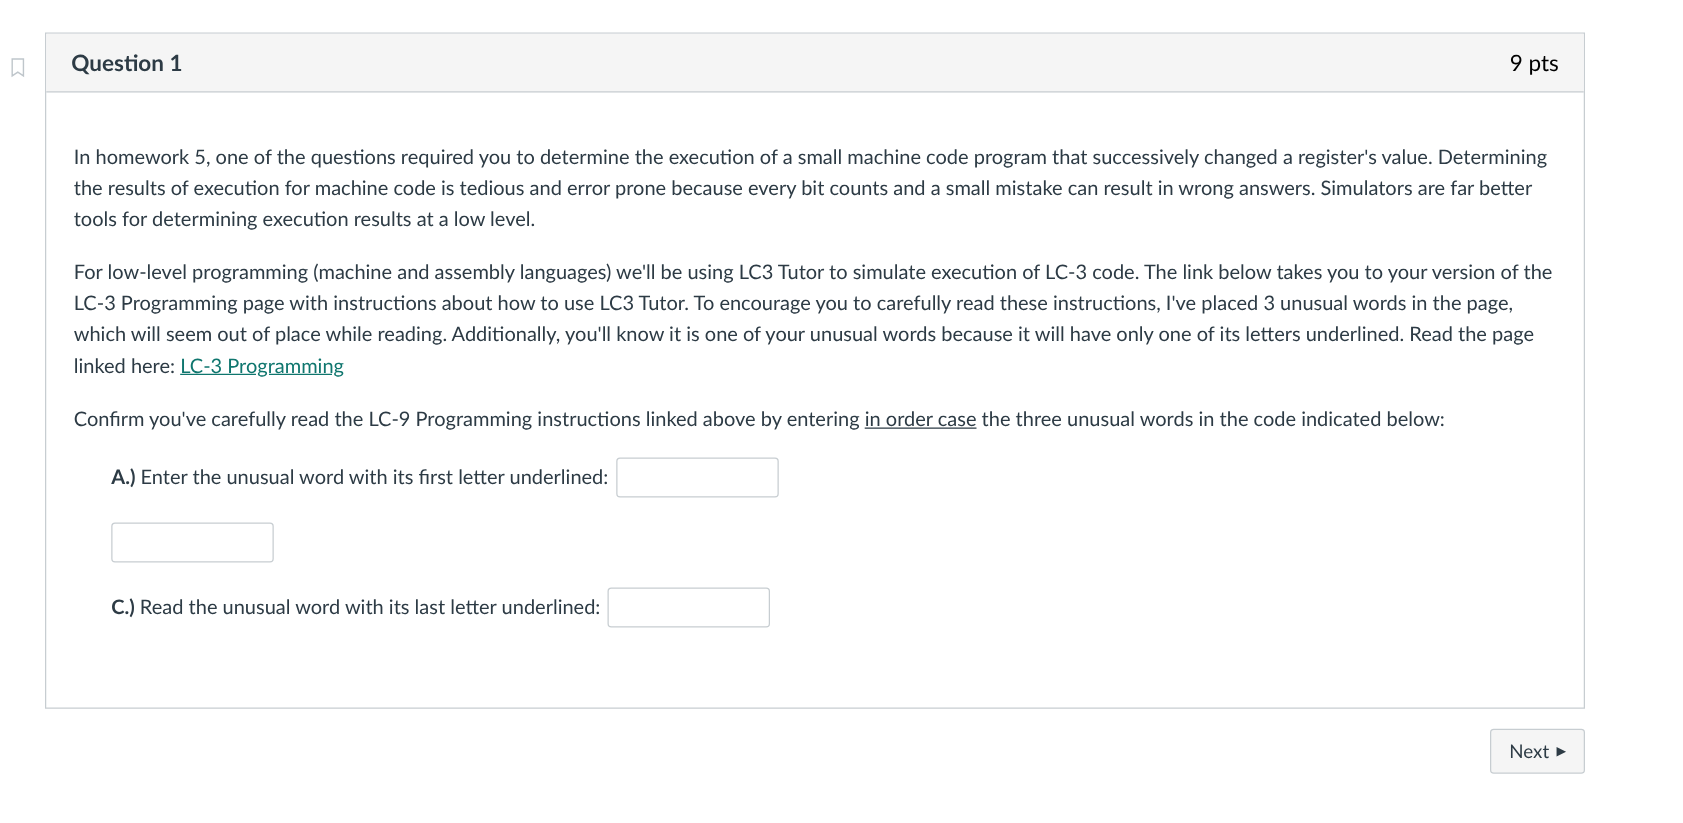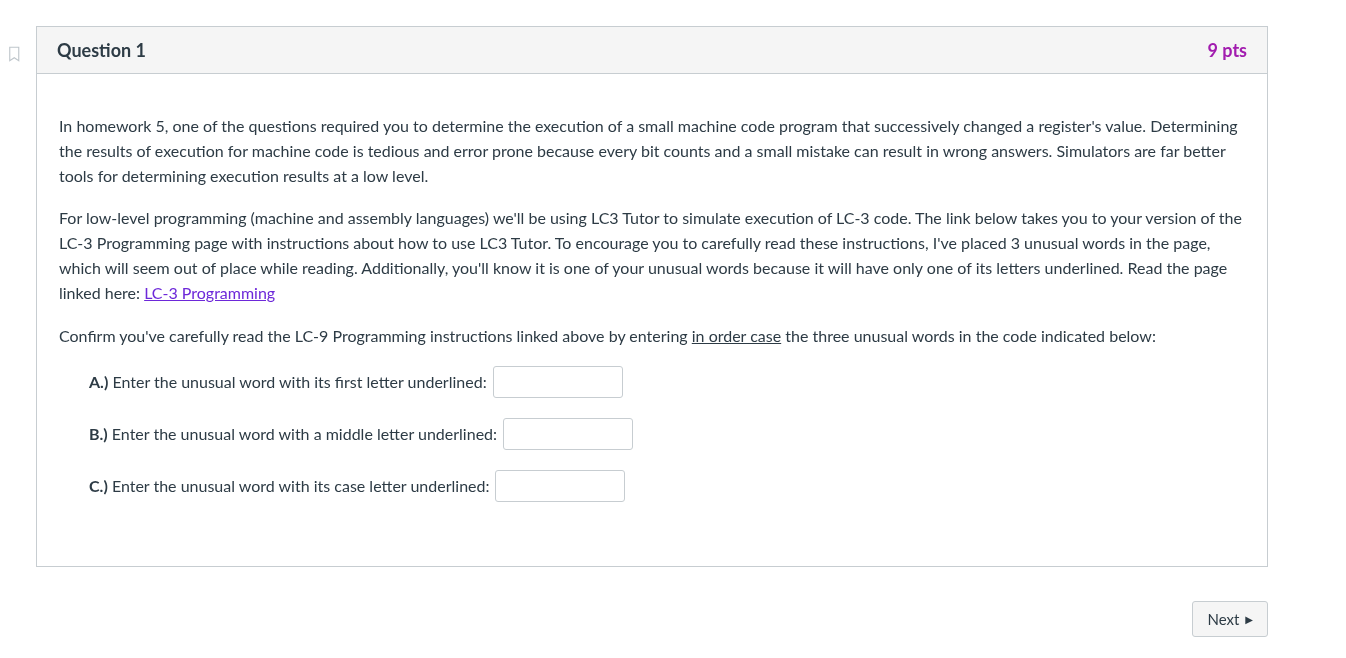--- a/index.html
+++ b/index.html
@@ -22,52 +22,52 @@
     position: absolute;
     left: 6px;
     top: 45px;
     width: 18px;
     height: 18px;
     color: #bfc6cb;
   }
   .question-card {
     border: 1px solid #c7cdd1;
     background: #fff;
-    margin-bottom: 34px;
+    margin-bottom: 16px;
   }
   .question-header {
     display: flex;
     justify-content: space-between;
     align-items: center;
     background: #f5f5f5;
     border-bottom: 1px solid #c7cdd1;
     padding: 12px 20px;
     font-size: 18px;
   }
   .question-header .title {
     font-weight: 700;
   }
   .question-header .pts {
-    font-weight: 700;
-    color: #a21caf;
+    font-weight: 400;
+    color: #000000;
   }
   .question-body {
     padding: 40px 22px 64px 22px;
     line-height: 1.55;
     font-size: 16px;
     color: #2d3b45;
   }
   .question-body p {
     margin: 0 0 18px 0;
   }
   .question-body .bold {
     font-weight: 700;
   }
   .question-body a {
-    color: #6d28d9;
+    color: #0f766e;
     text-decoration: underline;
   }
   .answers {
     margin-left: 30px;
   }
   .answer-row {
     display: flex;
     align-items: center;
     margin-bottom: 20px;
     gap: 6px;
@@ -135,25 +135,24 @@
       <p>
         <span>Confirm you've carefully read the LC-9 Programming instructions linked above by entering </span><span class="u">in order case</span><span> the three unusual words in the code indicated below:</span>
       </p>
 
       <div class="answers">
         <div class="answer-row">
           <span><span class="label-strong">A.)</span><span> Enter the unusual word with its first letter underlined: </span></span>
           <input type="text" style="">
         </div>
         <div class="answer-row">
-          <span><span class="label-strong">B.)</span><span> Enter the unusual word with a middle letter underlined: </span></span>
           <input type="text" style="">
         </div>
         <div class="answer-row">
-          <span><span class="label-strong">C.)</span><span> Enter the unusual word with its case letter underlined: </span></span>
+          <span><span class="label-strong">C.)</span><span> Read the unusual word with its last letter underlined: </span></span>
           <input type="text" style="">
         </div>
       </div>
     </div>
   </div>
 
   <div class="nav-row">
     <button class="next-btn">
       <span>Next</span>
       <span class="arrow">▶</span>

